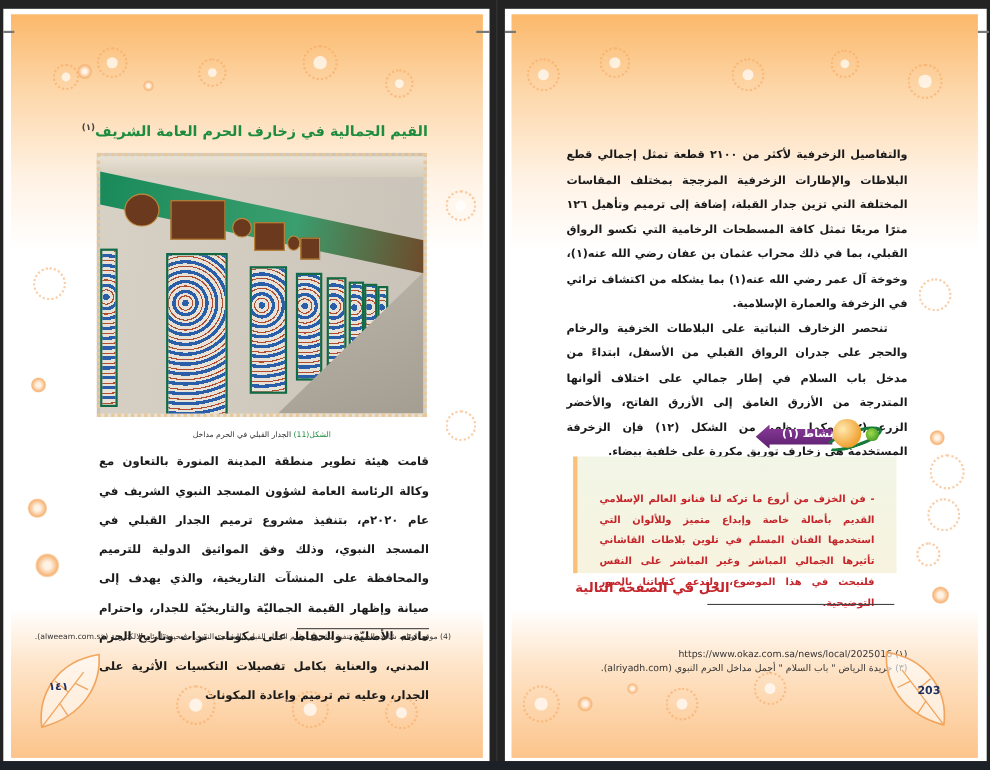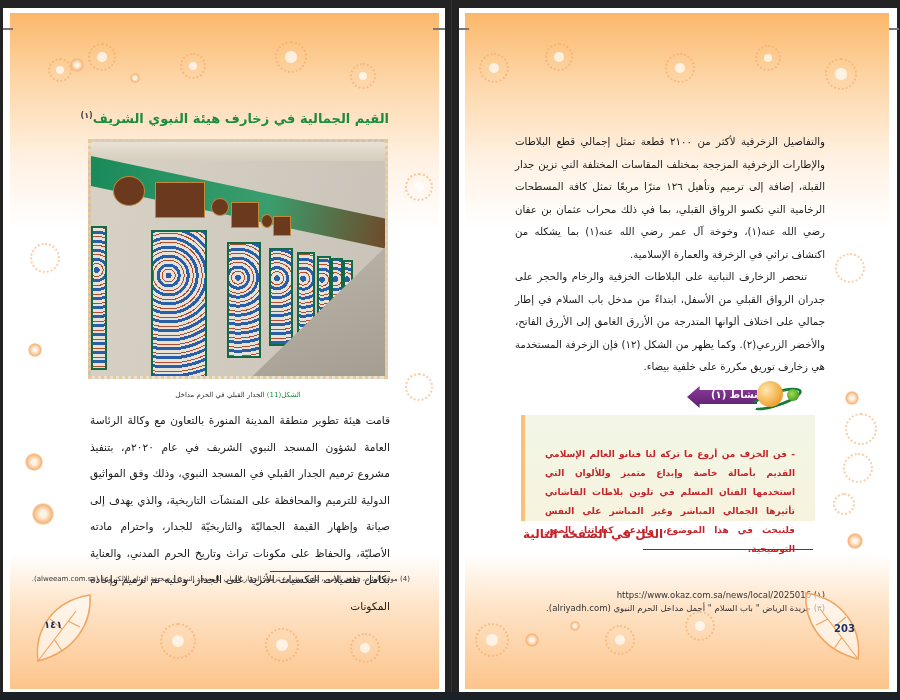--- a/index.html
+++ b/index.html
@@ -19,21 +19,21 @@
   .title sup{font-size:8px;color:#444;}
   .photo{position:absolute;left:78px;top:126px;width:300px;height:240px;border:3px dotted #e8c89a;box-sizing:border-box;background:
     linear-gradient(to bottom,#e9e3d6 0%,#d5cdbd 8%,transparent 8%),
     linear-gradient(100deg,#d8d2c6 0%,#c8c2b8 100%);overflow:hidden;}
   .photo .band{position:absolute;left:0;right:0;top:14px;height:30px;background:linear-gradient(100deg,#1a8a5a,#3a9e6e 60%,#6f4a2a);transform:skewY(12deg);transform-origin:left;}
   .photo .cal{position:absolute;background:#6b3a1e;border:1px solid #c08a3a;}
   .photo .tile{position:absolute;background:repeating-radial-gradient(circle at 30% 30%,#2b5ea8 0 3px,#e7e2d8 3px 6px,#b24a2e 6px 7px,#e7e2d8 7px 9px);border:2px solid #116a45;}
   .photo .floor{position:absolute;right:0;bottom:0;width:45%;height:55%;background:linear-gradient(160deg,#bdb6aa,#a49d92);clip-path:polygon(100% 0,100% 100%,0 100%);}
   .caption{position:absolute;top:378px;left:78px;width:300px;text-align:center;font-size:7px;color:#333;direction:rtl;}
   .caption span.g{color:#1e8c3e;}
-  .body{position:absolute;direction:rtl;text-align:justify;text-align-last:right;color:#1a1a1a;font-weight:normal;}
+  .body{position:absolute;direction:rtl;text-align:justify;text-align-last:right;color:#1a1a1a;font-weight:bold;}
   .body p{margin:0;}
   .lbody{top:394px;left:80px;width:300px;font-size:10.6px;line-height:26.5px;}
   .rbody{top:118px;left:50px;width:310px;font-size:10.2px;line-height:22.5px;}
   .rbody p.indent{text-indent:18px;}
   .fnrule{position:absolute;height:1px;background:#444;}
   .fn{position:absolute;direction:rtl;font-size:7px;color:#333;}
   .leaf{position:absolute;width:64px;height:74px;}
   .pgnum{position:absolute;font-size:10px;font-weight:bold;color:#1c2f5e;}
   .activity{position:absolute;left:56px;top:402px;width:290px;height:106px;background:linear-gradient(to bottom,#f2f6e6,#f7f3df);border-left:4px solid #f9c07a;}
   .activity p{margin:12px;padding:18px 8px;direction:rtl;text-align:justify;text-align-last:right;color:#c4252b;font-weight:bold;font-size:9px;line-height:19px;}
@@ -61,21 +61,21 @@
     <div class="sun" style="left:395px;top:360px;width:28px;height:28px;"></div>
     <div class="sun" style="left:150px;top:610px;width:36px;height:36px;"></div>
     <div class="sun" style="left:255px;top:615px;width:34px;height:34px;"></div>
     <div class="sun" style="left:340px;top:620px;width:30px;height:30px;"></div>
     <div class="dot" style="left:60px;top:45px;width:14px;height:14px;"></div>
     <div class="dot" style="left:120px;top:60px;width:10px;height:10px;"></div>
     <div class="dot" style="left:15px;top:440px;width:18px;height:18px;"></div>
     <div class="dot" style="left:22px;top:490px;width:22px;height:22px;"></div>
     <div class="dot" style="left:18px;top:330px;width:14px;height:14px;"></div>
 
-    <div class="title"><span>القيم الجمالية في زخارف هيئة النبوي الشريف</span><sup>(١)</sup></div>
+    <div class="title"><span>القيم الجمالية في زخارف الحرم العامة الشريف</span><sup>(١)</sup></div>
 
     <div class="photo">
       <div class="band"></div>
       <div class="cal" style="left:22px;top:34px;width:30px;height:28px;border-radius:50%;"></div>
       <div class="cal" style="left:64px;top:40px;width:48px;height:34px;"></div>
       <div class="cal" style="left:120px;top:56px;width:16px;height:16px;border-radius:50%;"></div>
       <div class="cal" style="left:140px;top:60px;width:26px;height:24px;"></div>
       <div class="cal" style="left:170px;top:72px;width:10px;height:12px;border-radius:50%;"></div>
       <div class="cal" style="left:182px;top:74px;width:16px;height:18px;"></div>
       <div class="tile" style="left:0px;top:84px;width:12px;height:140px;"></div>

